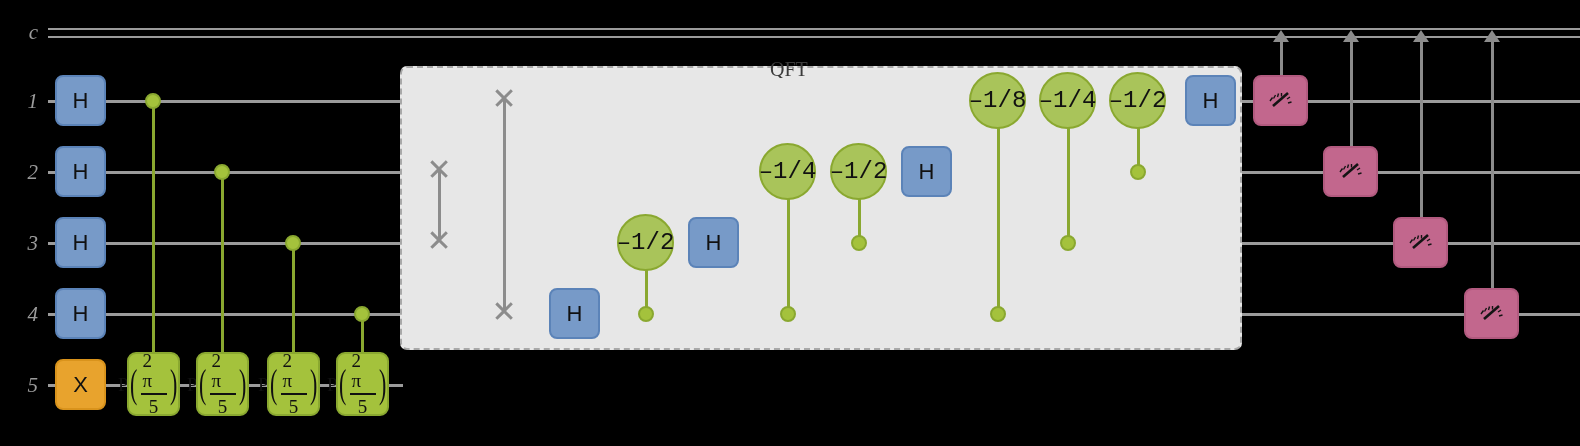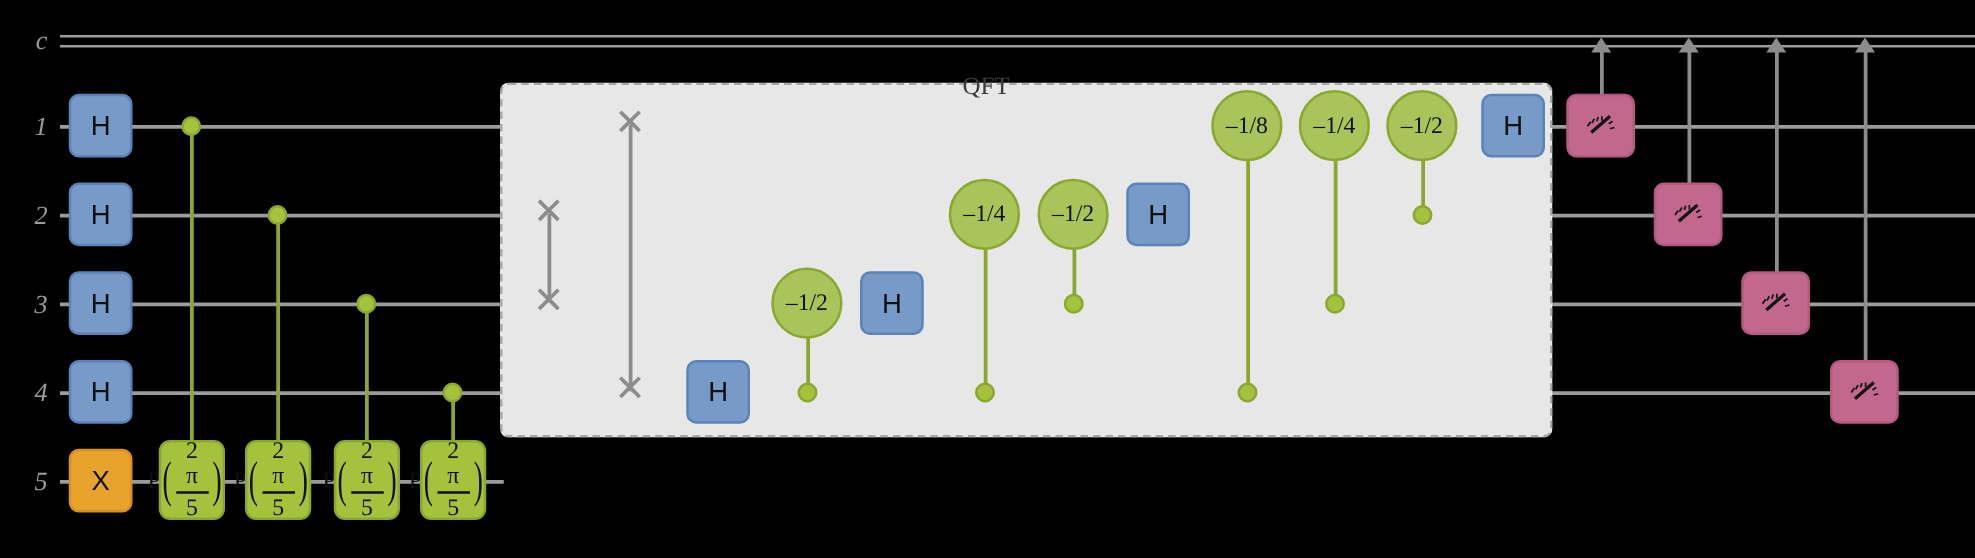--- a/index.html
+++ b/index.html
@@ -20,30 +20,30 @@
   .gate-h{background:#779ac8;border:2px solid #5b83b8;}
   .gate-x{background:#e8a32d;border:2px solid #d9931c;}
   .gate-m{background:#c2678d;border:2px solid #b25a7f;}
 
   .pgate{position:absolute;background:#a4c23c;border:2px solid #8aa830;border-radius:9px;
     box-sizing:border-box;display:flex;align-items:center;justify-content:center;}
   .pgate-inner{display:flex;align-items:center;justify-content:center;color:#111;
     font-family:"Liberation Serif",serif;font-size:19px;line-height:1;}
   .paren{font-size:40px;font-weight:300;line-height:0.8;transform:scaleX(0.55);display:inline-block;}
   .frac{display:inline-flex;flex-direction:column;align-items:center;line-height:1.05;}
-  .frac .num{padding:0 2px;text-align:center;}
+  .frac .num{padding:0 2px;}
   .frac .bar{height:2px;background:#111;width:100%;min-width:26px;margin:2px 0;}
   .frac .den{padding:0 2px;}
   .plabel{position:absolute;color:#111;font-family:"Liberation Serif",serif;font-size:19px;}
 
   .ctrl-line{position:absolute;width:3px;background:#8aa830;}
   .ctrl-dot{position:absolute;border-radius:50%;background:#a4c23c;border:2px solid #8aa830;box-sizing:border-box;}
   .phase-circle{position:absolute;border-radius:50%;background:#a9c45a;border:2px solid #8aa830;
     box-sizing:border-box;display:flex;align-items:center;justify-content:center;
-    font-family:Liberation Serif, serif;font-size:19px;color:#111;white-space:nowrap;}
+    font-family:Liberation Mono, monospace;font-size:24px;color:#111;white-space:nowrap;}
 
   .swap-line{position:absolute;width:3px;background:#8c8c8c;}
   .swap-x{position:absolute;color:#8c8c8c;font-family:"Liberation Sans",sans-serif;
     font-size:30px;line-height:1;display:flex;align-items:center;justify-content:center;}
 
   .m-line{position:absolute;width:3px;background:#8c8c8c;}
   .m-arrow{position:absolute;width:0;height:0;border-left:8px solid transparent;
     border-right:8px solid transparent;border-bottom:12px solid #8c8c8c;}
   .meter{position:relative;width:30px;height:24px;}
   .meter svg{display:block;}

